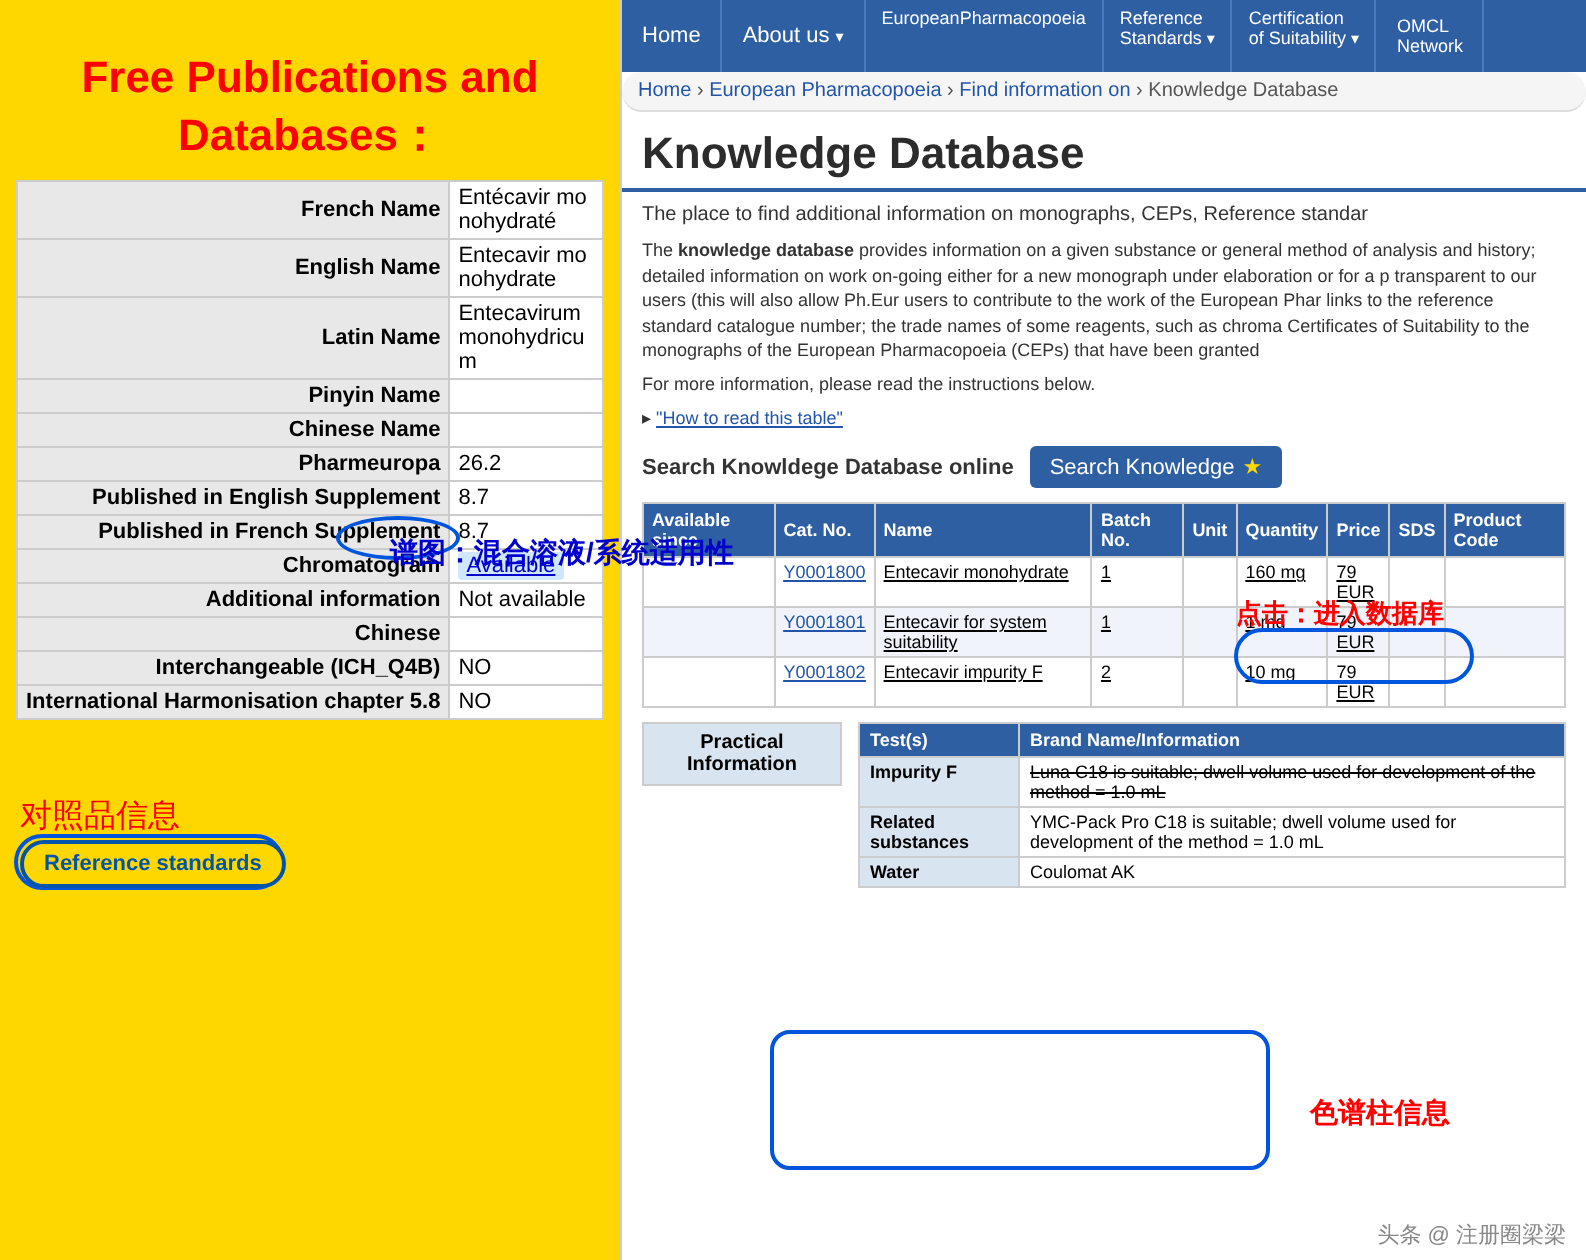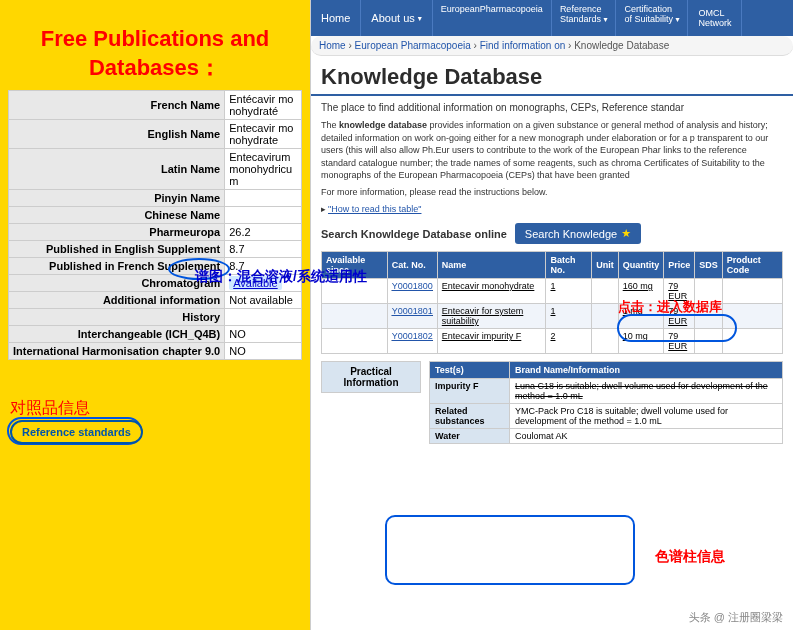--- a/index.html
+++ b/index.html
@@ -289,29 +289,29 @@
     </tr>
     <tr>
       <td>Chromatogram</td>
       <td><span class="available-link">Available</span></td>
     </tr>
     <tr>
       <td>Additional information</td>
       <td>Not available</td>
     </tr>
     <tr>
-      <td>History</td>
+      <td>Chinese</td>
       <td></td>
     </tr>
     <tr>
       <td>Interchangeable (ICH_Q4B)</td>
       <td>NO</td>
     </tr>
     <tr>
-      <td>International Harmonisation chapter 9.0</td>
+      <td>International Harmonisation chapter 5.8</td>
       <td>NO</td>
     </tr>
   </tbody>
     </table>
 </div>
 
 <div class="annot-chrom" style="position:absolute; left:195px; top:268px; color:#0000cc; font-size:14px; font-weight:bold; z-index:20; white-space:nowrap;">
   谱图：混合溶液/系统适用性
 </div>
 

